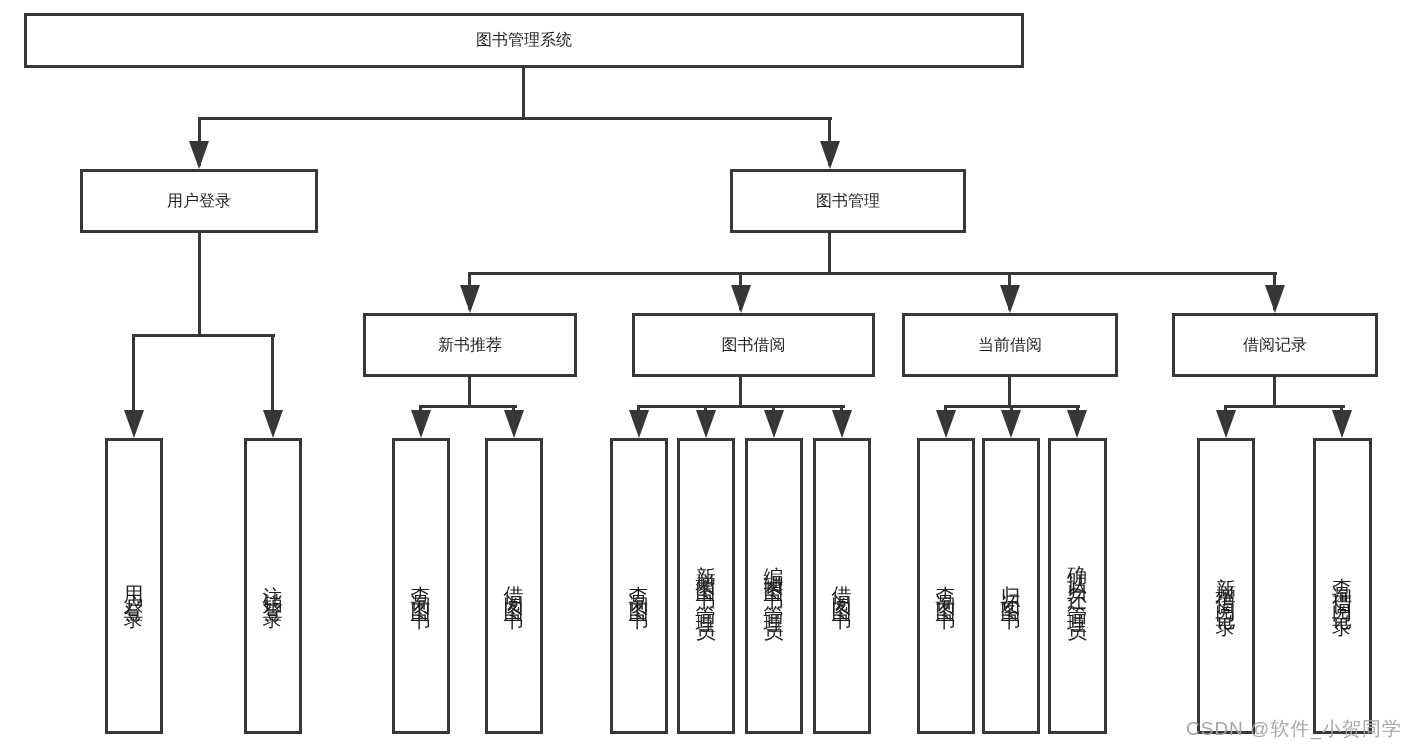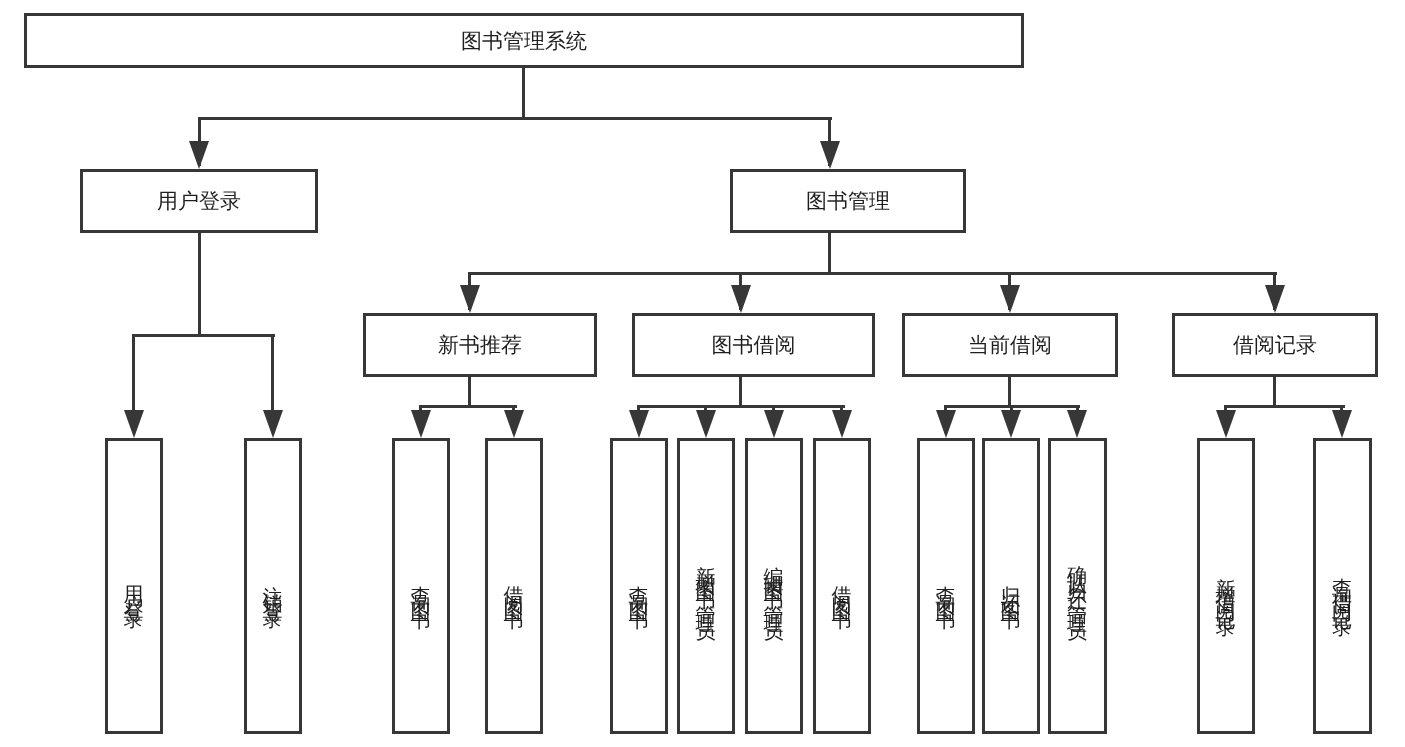--- a/index.html
+++ b/index.html
@@ -3,21 +3,21 @@
 <meta charset="utf-8">
 <style>
   html,body{margin:0;padding:0;background:#ffffff;}
   #stage{
     position:relative;width:1405px;height:747px;background:#ffffff;overflow:hidden;
     font-family:"Liberation Sans","DejaVu Sans",sans-serif;color:#1f1f1f;
   }
   .box{
     position:absolute;box-sizing:border-box;border:3px solid #373737;background:#ffffff;
     display:flex;align-items:center;justify-content:center;text-align:center;
-    font-size:21px;color:#1f1f1f;z-index:2;
+    font-size:16px;color:#1f1f1f;z-index:2;
   }
   .leaf{font-size:20px;}
   .vlabel{
     writing-mode:vertical-rl;text-orientation:mixed;letter-spacing:8px;line-height:1;
     white-space:nowrap;
   }
   .vl{position:absolute;width:3px;background:#373737;z-index:1;}
   .hl{position:absolute;height:3px;background:#373737;z-index:1;}
   .ah{
     position:absolute;width:0;height:0;z-index:1;
@@ -63,21 +63,21 @@
   <div class="hl" style="left:468px;top:272px;width:809px;"></div>
   <div class="vl" style="left:468px;top:272px;height:38px;"></div>
   <div class="ah" style="left:460px;top:285px;"></div>
   <div class="vl" style="left:739px;top:272px;height:38px;"></div>
   <div class="ah" style="left:731px;top:285px;"></div>
   <div class="vl" style="left:1008px;top:272px;height:38px;"></div>
   <div class="ah" style="left:1000px;top:285px;"></div>
   <div class="vl" style="left:1273px;top:272px;height:38px;"></div>
   <div class="ah" style="left:1265px;top:285px;"></div>
 
-  <div class="box" style="left:363px;top:313px;width:234px;height:64px;">
+  <div class="box" style="left:363px;top:313px;width:214px;height:64px;">
     <span>新书推荐</span>
   </div>
   <div class="box" style="left:632px;top:313px;width:243px;height:64px;">
     <span>图书借阅</span>
   </div>
   <div class="box" style="left:902px;top:313px;width:216px;height:64px;align-items:center;">
     <span>当前借阅</span>
   </div>
   <div class="box" style="left:1172px;top:313px;width:206px;height:64px;">
     <span>借阅记录</span>
@@ -150,14 +150,15 @@
   <div class="box leaf" style="left:1048px;top:438px;width:59px;height:296px;">
     <span class="vlabel">确认归还（管理员）</span>
   </div>
   <div class="box leaf" style="left:1197px;top:438px;width:58px;height:296px;">
     <span class="vlabel">新增借阅记录</span>
   </div>
   <div class="box leaf" style="left:1313px;top:438px;width:59px;height:296px;">
     <span class="vlabel">查询借阅记录</span>
   </div>
 
+  <div class="watermark">CSDN @软件_小贺同学</div>
 
 </div>
 
 </body></html>

